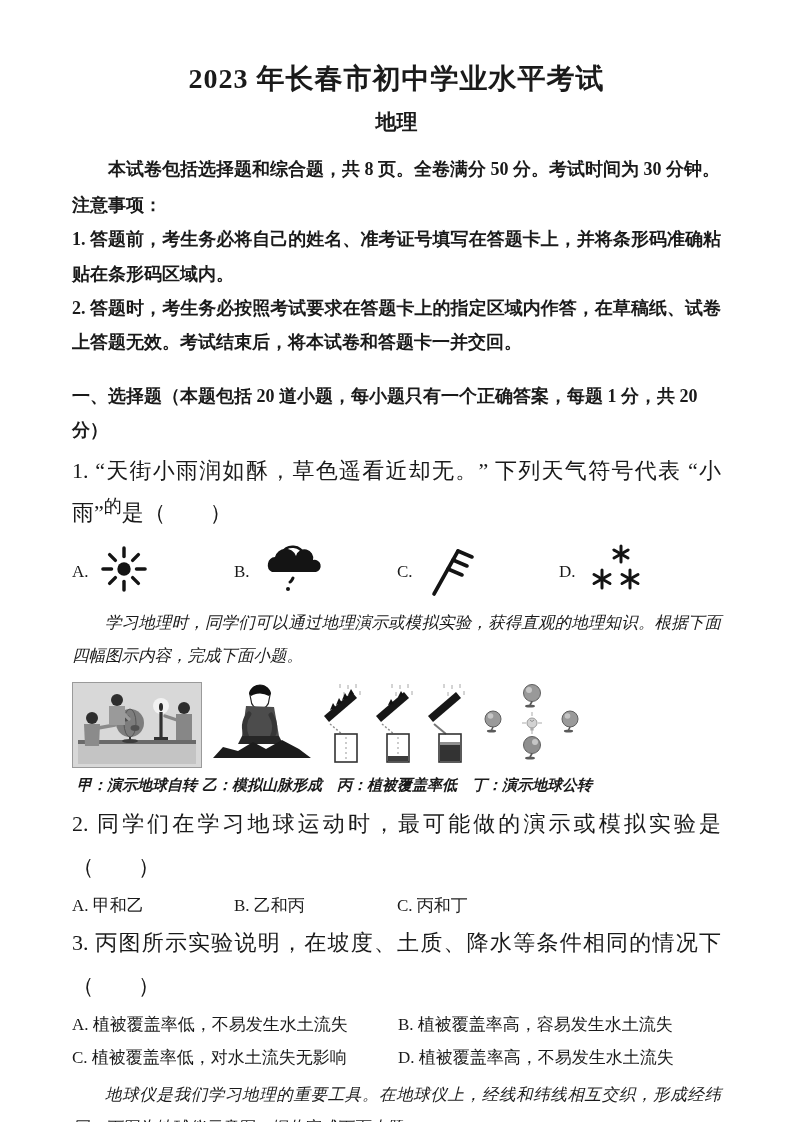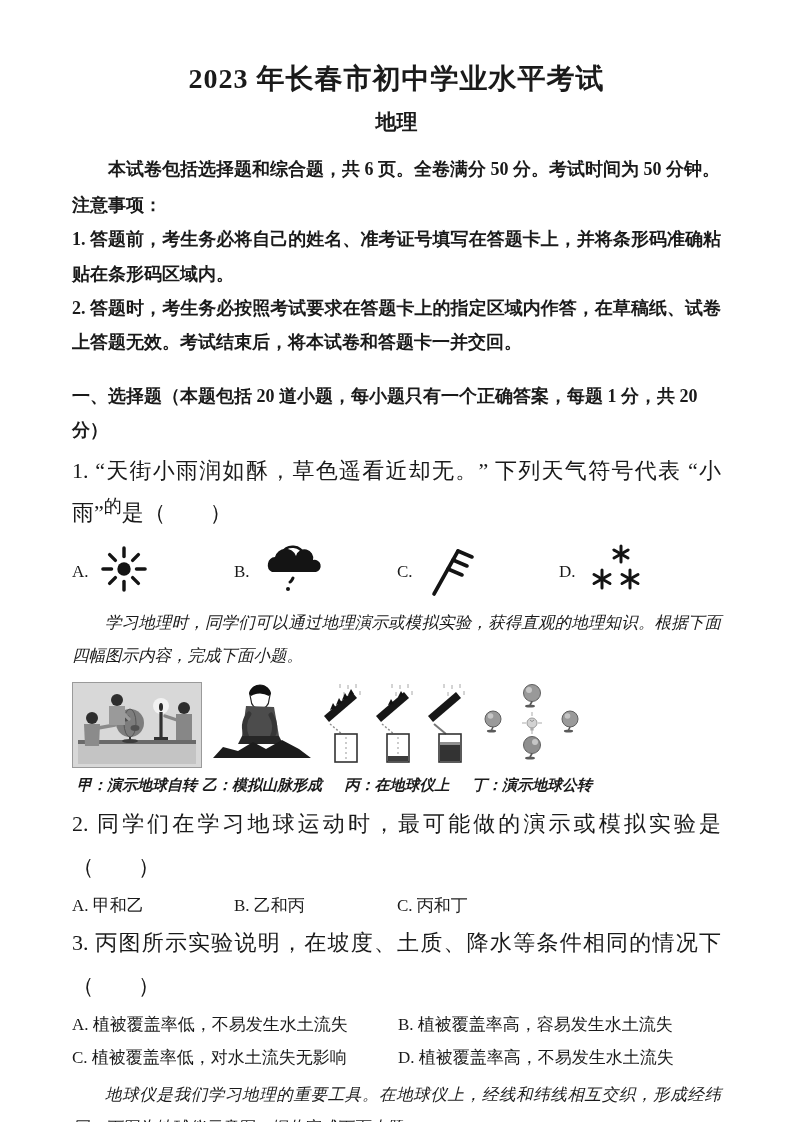--- a/index.html
+++ b/index.html
@@ -61,21 +61,21 @@
   .spacer-sm { height: 4px; }
 </style>
 </head>
 <body>
 
 <div class="content">
 
   <div class="title">2023 年长春市初中学业水平考试</div>
   <div class="subject">地理</div>
 
-  <p class="intro">本试卷包括选择题和综合题，共 6 页。全卷满分 50 分。考试时间为 50 分钟。</p>
+  <p class="intro">本试卷包括选择题和综合题，共 8 页。全卷满分 50 分。考试时间为 30 分钟。</p>
 
   <div class="notes-heading">注意事项：</div>
   <p class="note">1. 答题前，考生务必将自己的姓名、准考证号填写在答题卡上，并将条形码准确粘贴在条形码区域内。</p>
   <p class="note">2. 答题时，考生务必按照考试要求在答题卡上的指定区域内作答，在草稿纸、试卷上答题无效。考试结束后，将本试卷和答题卡一并交回。</p>
 
   <div class="section-heading">一、选择题（本题包括 20 道小题，每小题只有一个正确答案，每题 1 分，共 20 分）</div>
 
   <p class="q-text"><span>1. “天街小雨润如酥，草色遥看近却无。” 下列天气符号代表 “小雨”</span><span class="sup">的</span><span>是（　　）</span></p>
 
   <div class="symbol-row">
@@ -254,21 +254,21 @@
           </g>
           <g transform="translate(104,0)">
             <polygon points="2,34 30,10 35,16 7,40" fill="#171717"></polygon>
             <line x1="8" y1="42" x2="20" y2="52" stroke="#777" stroke-width="2"></line>
             <rect x="13" y="52" width="22" height="28" fill="none" stroke="#333" stroke-width="1.6"></rect>
             <rect x="14" y="60" width="20" height="19.2" fill="#8f8f8f"></rect>
             <rect x="14" y="63" width="20" height="16.2" fill="#333"></rect>
           </g>
         </svg>
       </span>
-      <div class="caption">丙：在地球仪上</div>
+      <div class="caption">丙：植被覆盖率低</div>
     </div>
 
     <div class="figure">
       <span>
         <svg width="104" height="86" viewBox="0 0 104 86">
           <g stroke="#b9b9b9" stroke-width="1.2">
             <line x1="52" y1="30" x2="52" y2="34"></line>
               <line x1="52" y1="48" x2="52" y2="52"></line>
             <line x1="42" y1="41" x2="46" y2="41"></line>
               <line x1="58" y1="41" x2="62" y2="41"></line>

